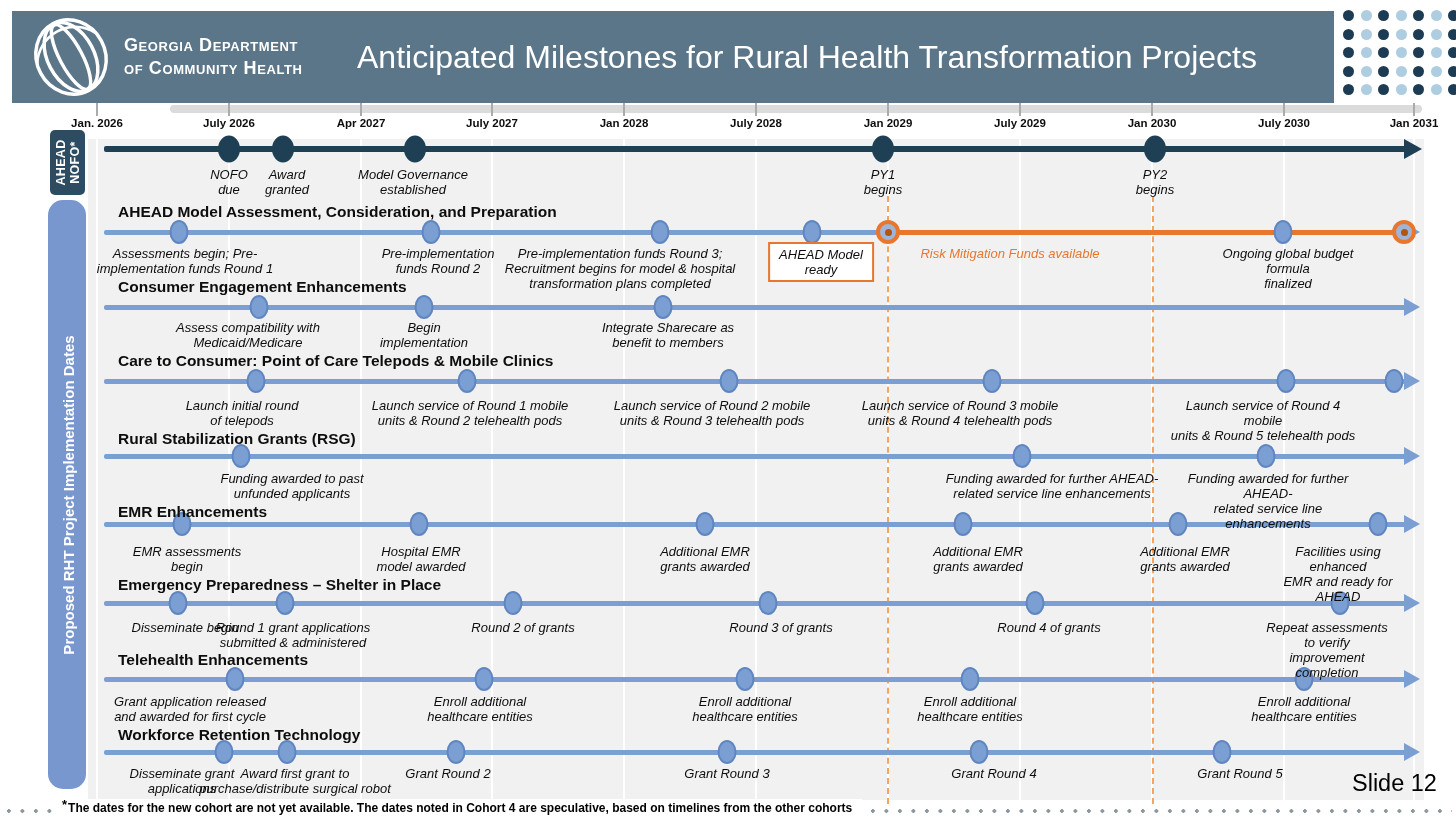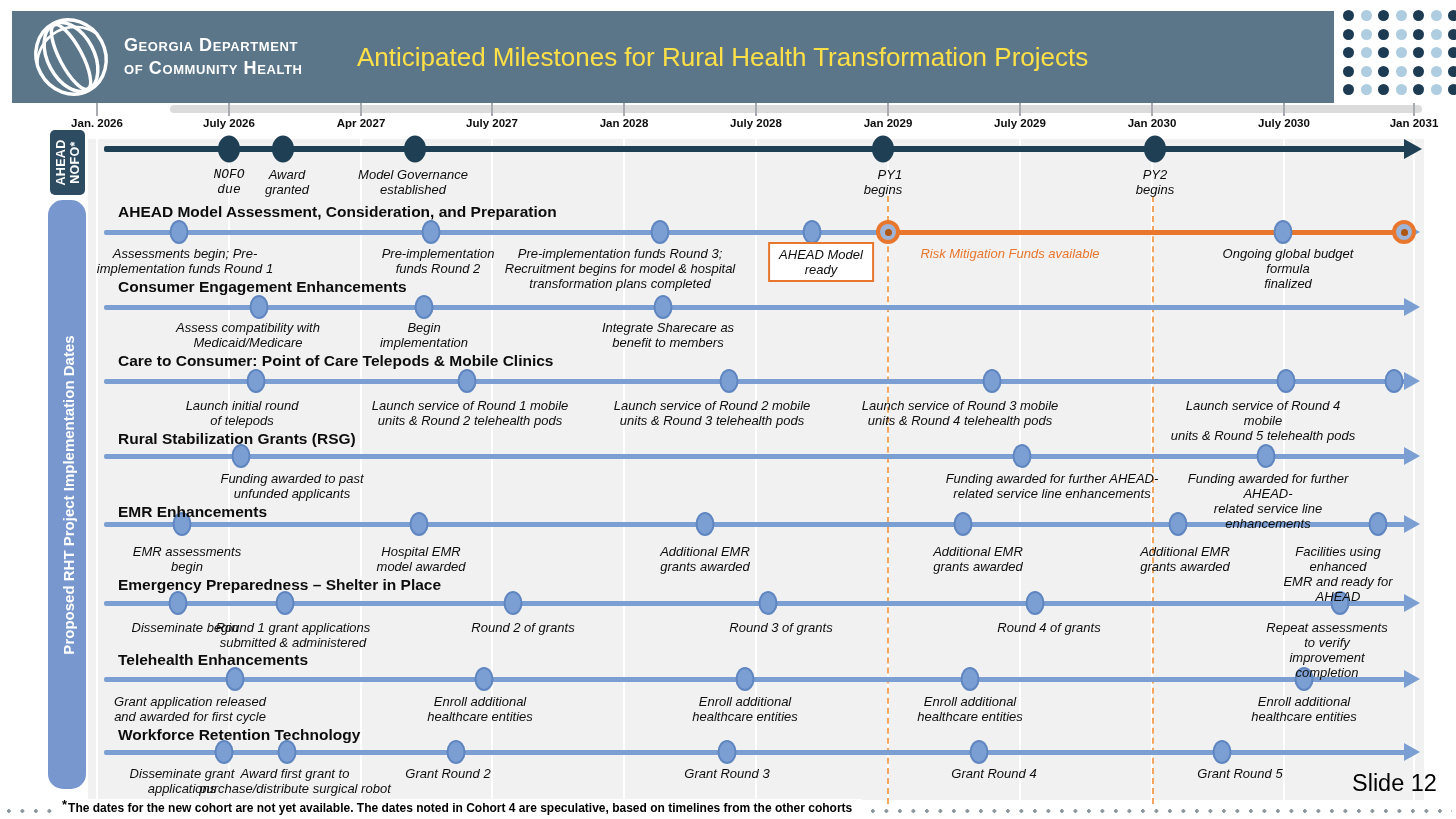--- a/index.html
+++ b/index.html
@@ -5,22 +5,22 @@
   *{box-sizing:border-box;margin:0;padding:0}
   html,body{background:#fff}
   #canvas{position:relative;width:1456px;height:819px;background:#fff;overflow:hidden;
           font-family:"Liberation Sans",sans-serif;color:#0d0d0d}
 
   
   .header{position:absolute;left:12px;top:11px;width:1322px;height:92px;background:#5B7589;z-index:1}
   .logo{position:absolute;left:16px;top:3px;width:86px;height:86px}
   .org{position:absolute;left:112px;top:23px;color:#fff;font-variant:small-caps;font-weight:bold;
        font-size:18px;line-height:1.3;letter-spacing:.6px;white-space:nowrap}
-  .title{position:absolute;left:345px;top:50%;transform:translateY(-50%);color:#fde047;
-         font-size:26px;white-space:nowrap}
+  .title{position:absolute;left:345px;top:50%;transform:translateY(-50%);color:#ffffff;
+         font-size:32px;white-space:nowrap}
   #dots{position:absolute;left:1343px;top:10px;width:113px;height:93px;overflow:hidden;z-index:1}
   .dot{position:absolute;width:11px;height:11px;border-radius:50%}
 
   
   #plot{position:absolute;left:88px;top:139px;width:1336px;height:661px;background:#F1F1F1;z-index:0}
   .grid{position:absolute;top:0;height:100%;width:2px;background:#fff}
   .scrollband{position:absolute;left:170px;top:105px;width:1252px;height:8px;background:#DBDBDB;
               border-radius:4px;z-index:0}
   .tick{position:absolute;top:103px;width:2px;height:13px;background:#A8ACB0;z-index:1}
   .dateLab{position:absolute;top:117px;transform:translateX(-50%);font-weight:bold;font-size:11.5px;
@@ -178,27 +178,27 @@
     <div class="dateLab" style="left: 1414px;">Jan 2031</div>
     <div class="dash" style="left: 887px;"></div>
     <div class="dash" style="left: 1152px;"></div>
     <div class="hline dark" style="left: 104px; top: 146px; width: 1302px; height: 6px;"></div>
     <div class="arrow dark-arrow" style="left: 1404px; top: 149px;"></div>
     <div class="marker dark" style="left: 229px; top: 149px;"></div>
     <div class="marker dark" style="left: 283px; top: 149px;"></div>
     <div class="marker dark" style="left: 415px; top: 149px;"></div>
     <div class="marker dark" style="left: 883px; top: 149px;"></div>
     <div class="marker dark" style="left: 1155px; top: 149px;"></div>
-    <div class="lab" style="left: 229px; top: 167px; font-family: Liberation Mono, monospace;">NOFO
+    <div class="lab" style="left: 229px; top: 167px;">NOFO
 due</div>
     <div class="lab" style="left: 287px; top: 167px;">Award
 granted</div>
     <div class="lab" style="left: 413px; top: 167px;">Model Governance
 established</div>
-    <div class="lab" style="left: 883px; top: 167px; text-align: right;">PY1
+    <div class="lab" style="left: 883px; top: 167px;">PY1
 begins</div>
     <div class="lab" style="left: 1155px; top: 167px;">PY2
 begins</div>
     <div class="rowhead" style="left: 118px; top: 203px;">AHEAD Model Assessment, Consideration, and Preparation</div>
     <div class="hline" style="left: 104px; top: 230px; width: 1302px; height: 5px;"></div>
     <div class="arrow" style="left: 1404px; top: 232px;"></div>
     <div class="oseg" style="left: 888px; top: 230px; width: 516px;"></div>
     <div class="marker" style="left: 179px; top: 232px;"></div>
     <div class="marker" style="left: 431px; top: 232px;"></div>
     <div class="marker" style="left: 660px; top: 232px;"></div>

